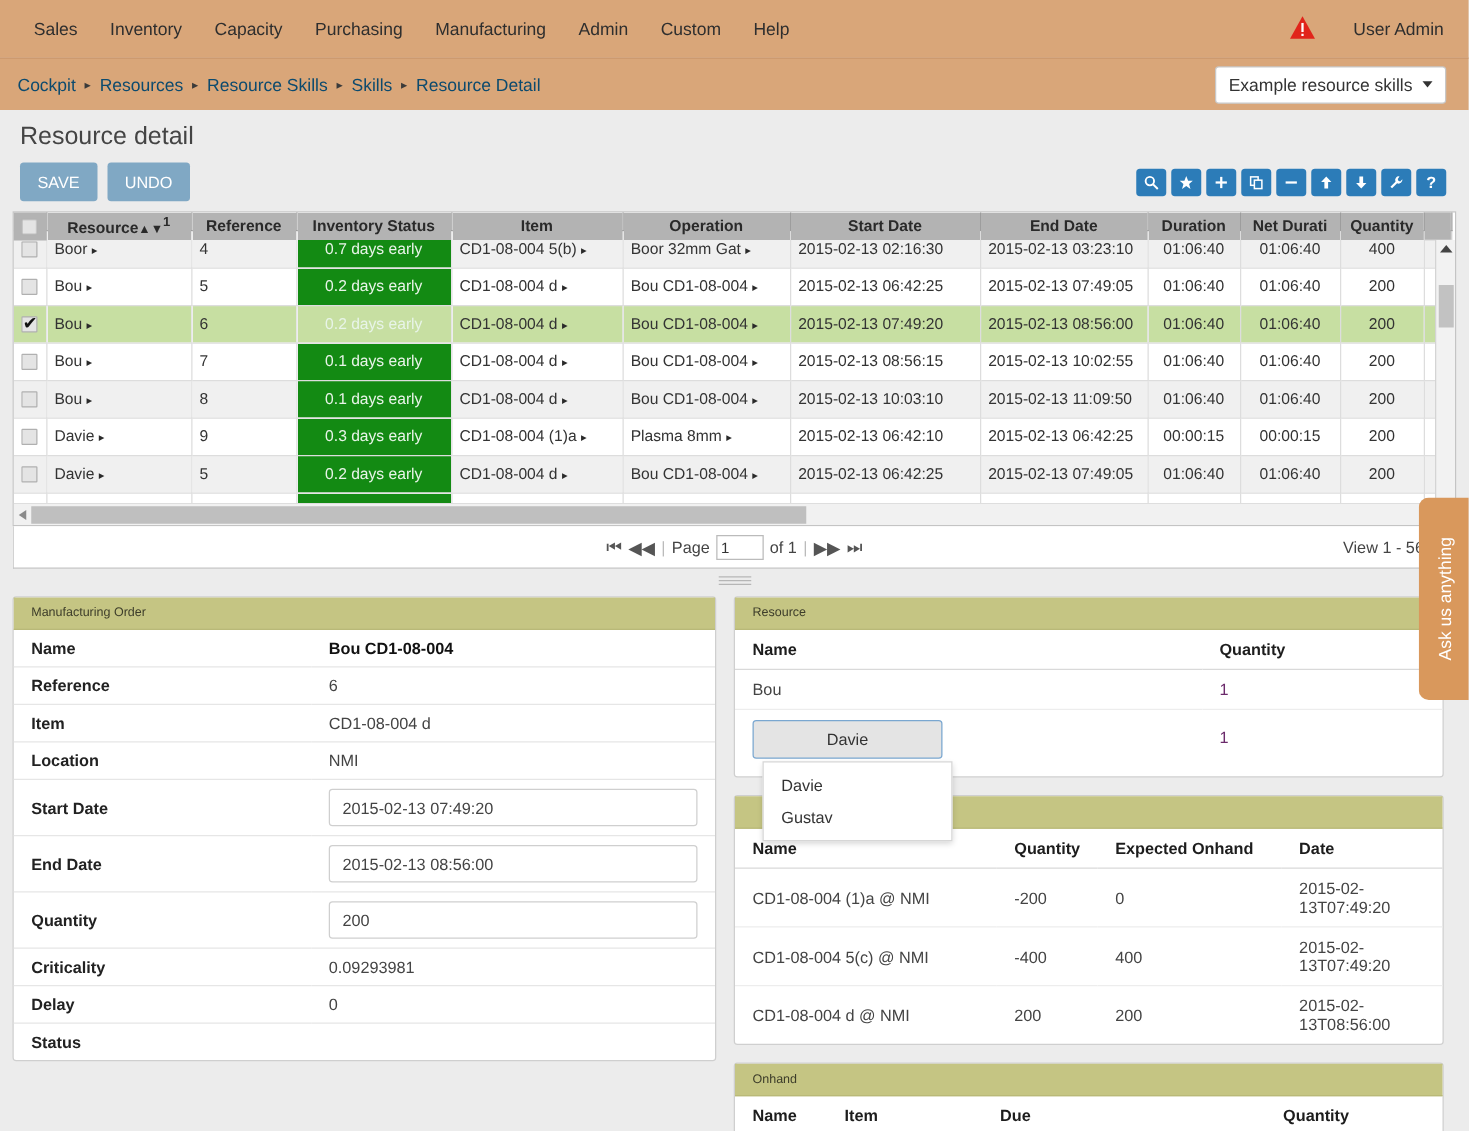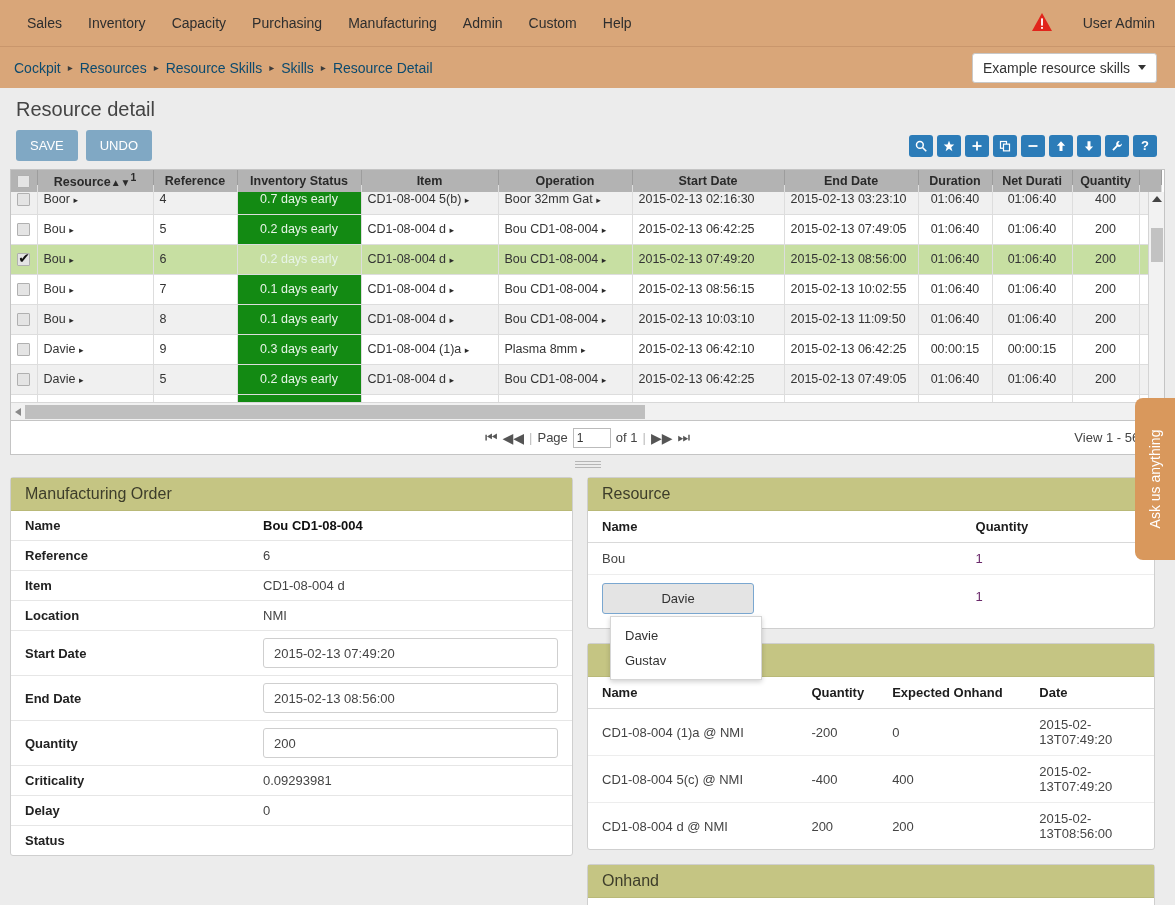--- a/index.html
+++ b/index.html
@@ -322,21 +322,21 @@
   .panel {
     background: #fff;
     border: 1px solid #cfcfcf;
     border-radius: 3px;
     margin-bottom: 14px;
     overflow: visible;
   }
   .panel-head {
     background: #c5c583;
     color: #3d3d2a;
-    font-size: 16px;
+    font-size: 10px;
     padding: 7px 14px;
     border-bottom: 1px solid #b9b978;
   }
   table.detail { width: 100%; border-collapse: collapse; }
   table.detail td {
     padding: 7px 14px;
     font-size: 13px;
     vertical-align: middle;
     border-bottom: 1px solid #e6e6e6;
   }

